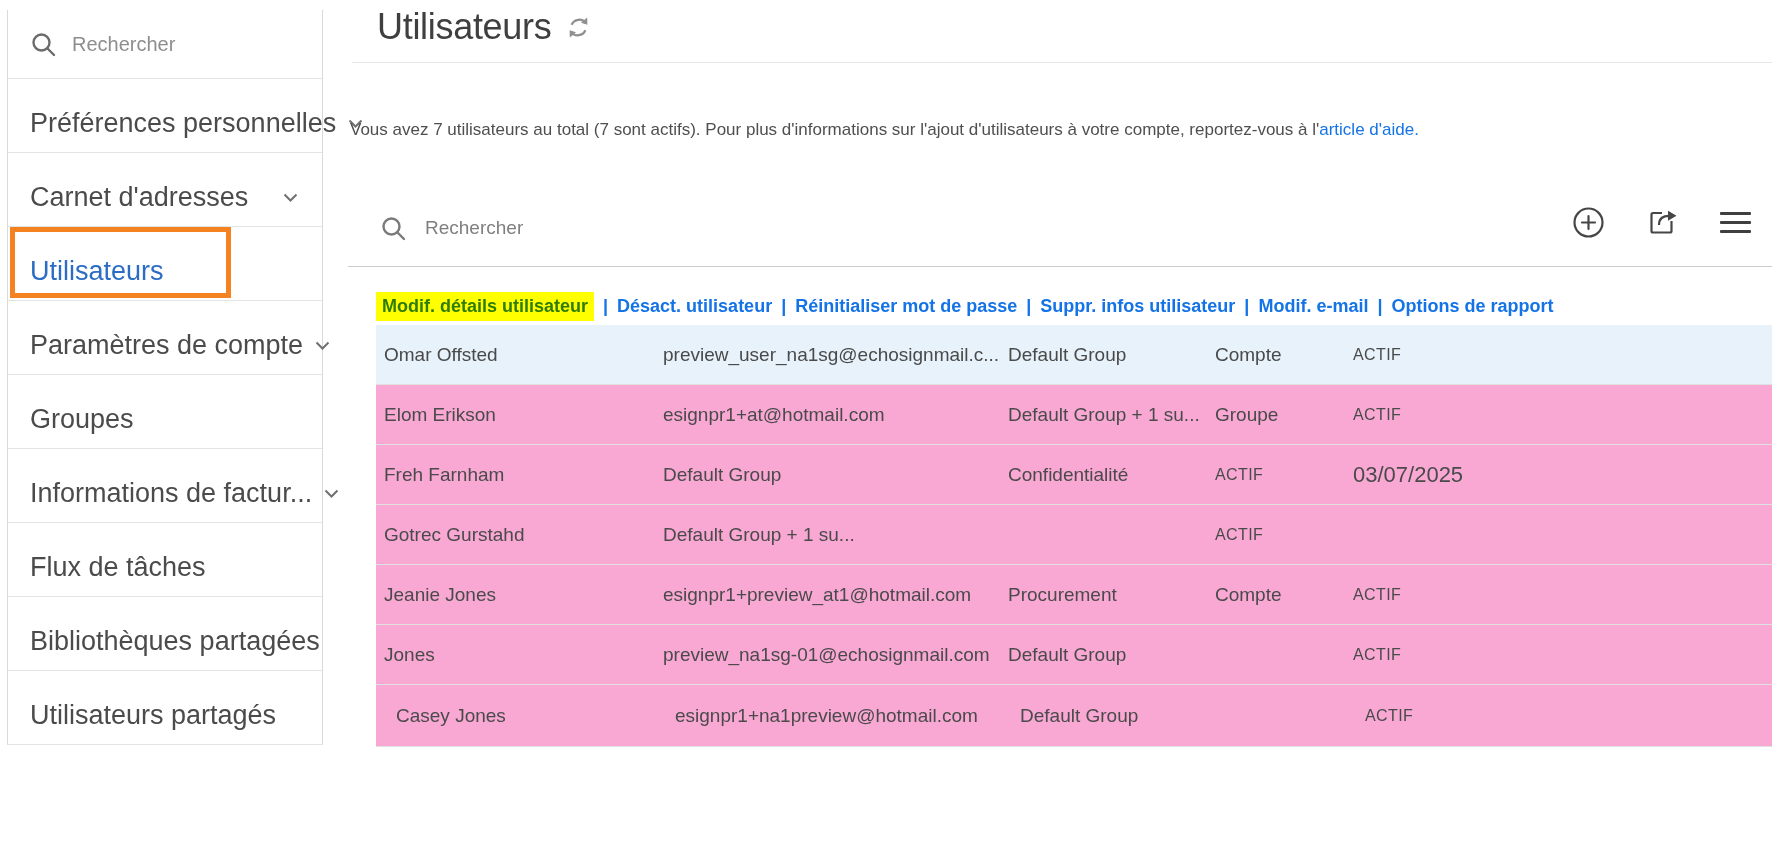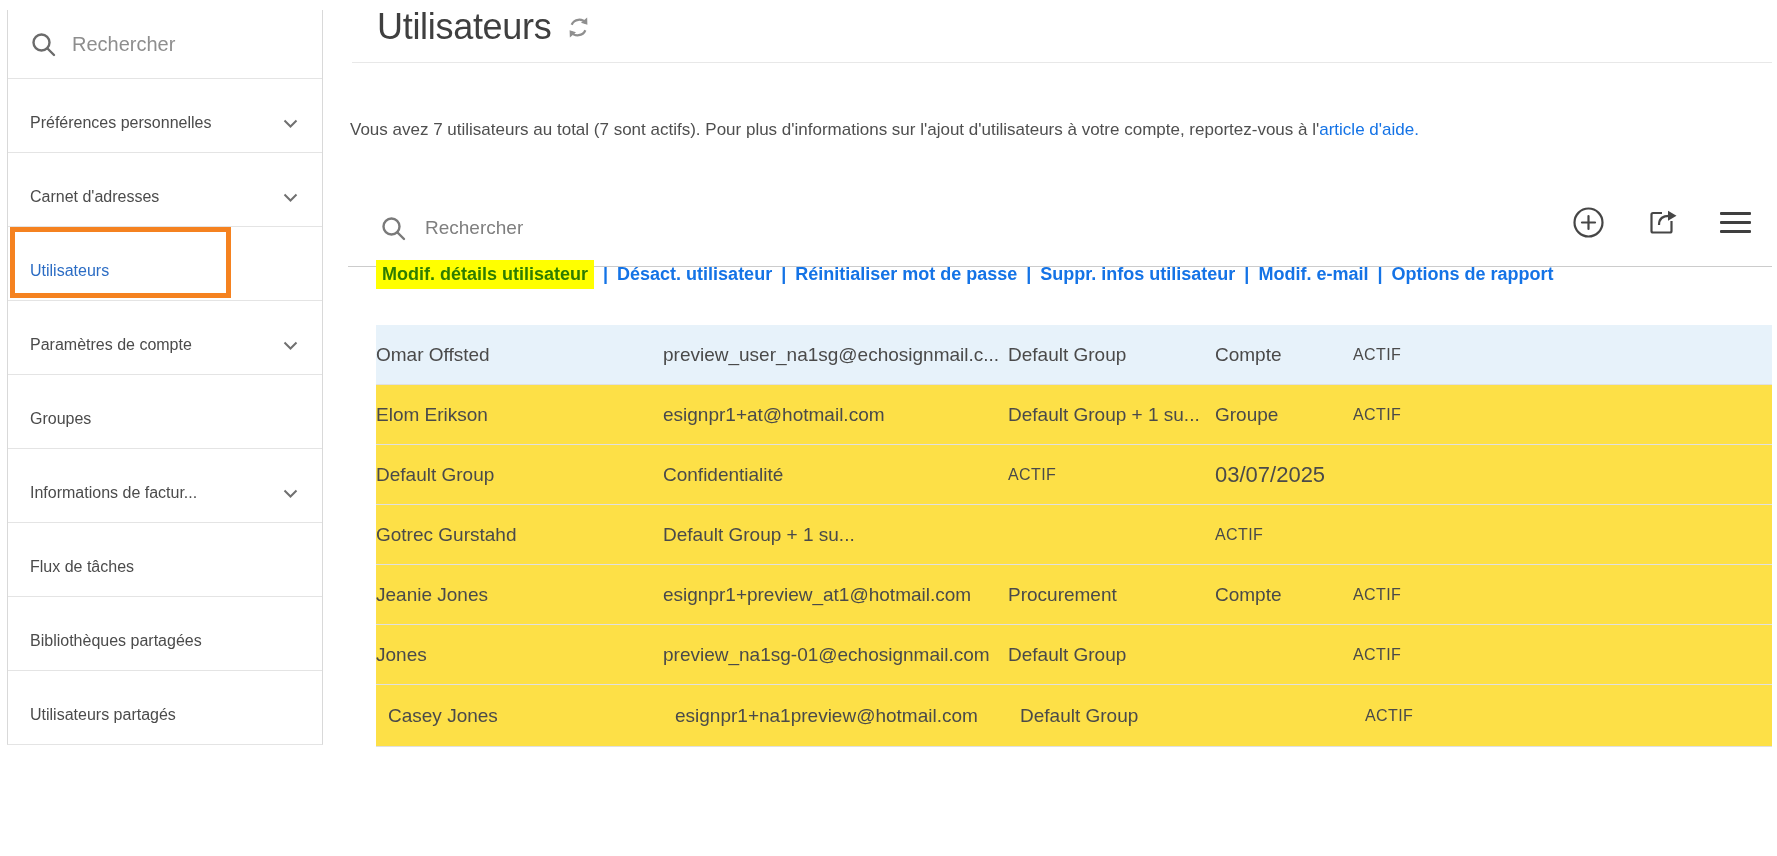--- a/index.html
+++ b/index.html
@@ -31,21 +31,21 @@
     border: none; outline: none;
     font-family: "Liberation Sans", sans-serif;
     font-size: 20px; color: #4a4a4a; width: 230px; background: transparent;
   }
   .sb-search input::placeholder { color: #8e8e8e; }
   .sb-item {
     height: 74px;
     display: flex; align-items: center; justify-content: space-between;
     padding: 15px 24px 0 22px;
     border-top: 1px solid #e4e4e4;
-    font-size: 16px; color: #4b4b4b;
+    font-size: 27px; color: #4b4b4b;
     cursor: pointer;
     background: #fff;
     gap: 12px;
   }
   .sb-item .lbl { white-space: nowrap; }
   .sb-item.active .lbl { color: #2b6cc4; }
   .annotation-box {
     position: absolute;
     left: 2px; top: 217px;
     width: 221px; height: 71px;
@@ -84,21 +84,21 @@
   }
   .tb-search input::placeholder { color: #7f7f7f; }
   .tb-icons {
     position: absolute; left: 1572px; top: 202px;
     display: flex; align-items: center; gap: 41px; height: 40px;
   }
   .tb-icons .ibtn { cursor: pointer; display: flex; align-items: center; }
 
   
   .actions {
-    position: absolute; left: 376px; top: 259px;
+    position: absolute; left: 376px; top: 291px;
     height: 31px; line-height: 31px;
     font-size: 18px; font-weight: 700; color: #1473e6;
     white-space: nowrap;
   }
   .actions .hl {
     background: #ffff00; color: #2e7d00;
     padding: 4px 6px 5px 6px; cursor: pointer;
   }
   .actions .alink { cursor: pointer; }
   .actions .sep { margin: 0 9px; font-weight: 700; }
@@ -106,27 +106,27 @@
   
   .utable { position: absolute; left: 376px; top: 325px; width: 1396px; }
   .trow {
     display: grid;
     grid-template-columns: 287px 345px 207px 138px 213px 1fr;
     align-items: center;
     height: 60px;
     border-bottom: 1px solid #e0e0e0;
     font-size: 19px; color: #4a4a4a;
     cursor: pointer;
-    background: #fde047;
+    background: #f9a8d4;
   }
   .trow.selected { background: #e7f2fa; }
   .trow.shifted { height: 62px; }
   .trow.shifted .cell { transform: translateX(12px); }
   .cell { white-space: nowrap; overflow: hidden; }
-  .cell.name { padding-left: 0; }
+  .cell.name { padding-left: 8px; }
   .cell.status { font-size: 16px; letter-spacing: 0.4px; }
   .cell.date { font-size: 22px; }
 
   svg { display: block; }
 </style>
 </head>
 <body>
 
 <aside class="sidebar">
   <div class="sb-search">
@@ -257,20 +257,21 @@
   </div>
   <div class="trow">
     <div class="cell name">Elom Erikson</div>
     <div class="cell email">esignpr1+at@hotmail.com</div>
     <div class="cell group">Default Group + 1 su...</div>
     <div class="cell role">Groupe</div>
     <div class="cell status">ACTIF</div>
     <div class="cell date"></div>
   </div>
   <div class="trow">
+    <div class="cell name">Freh Farnham</div>
     <div class="cell group">Default Group</div>
     <div class="cell role">Confidentialité</div>
     <div class="cell status">ACTIF</div>
     <div class="cell date">03/07/2025</div>
   </div>
   <div class="trow">
     <div class="cell name">Gotrec Gurstahd</div>
     <div class="cell group">Default Group + 1 su...</div>
     <div class="cell role"></div>
     <div class="cell status">ACTIF</div>

